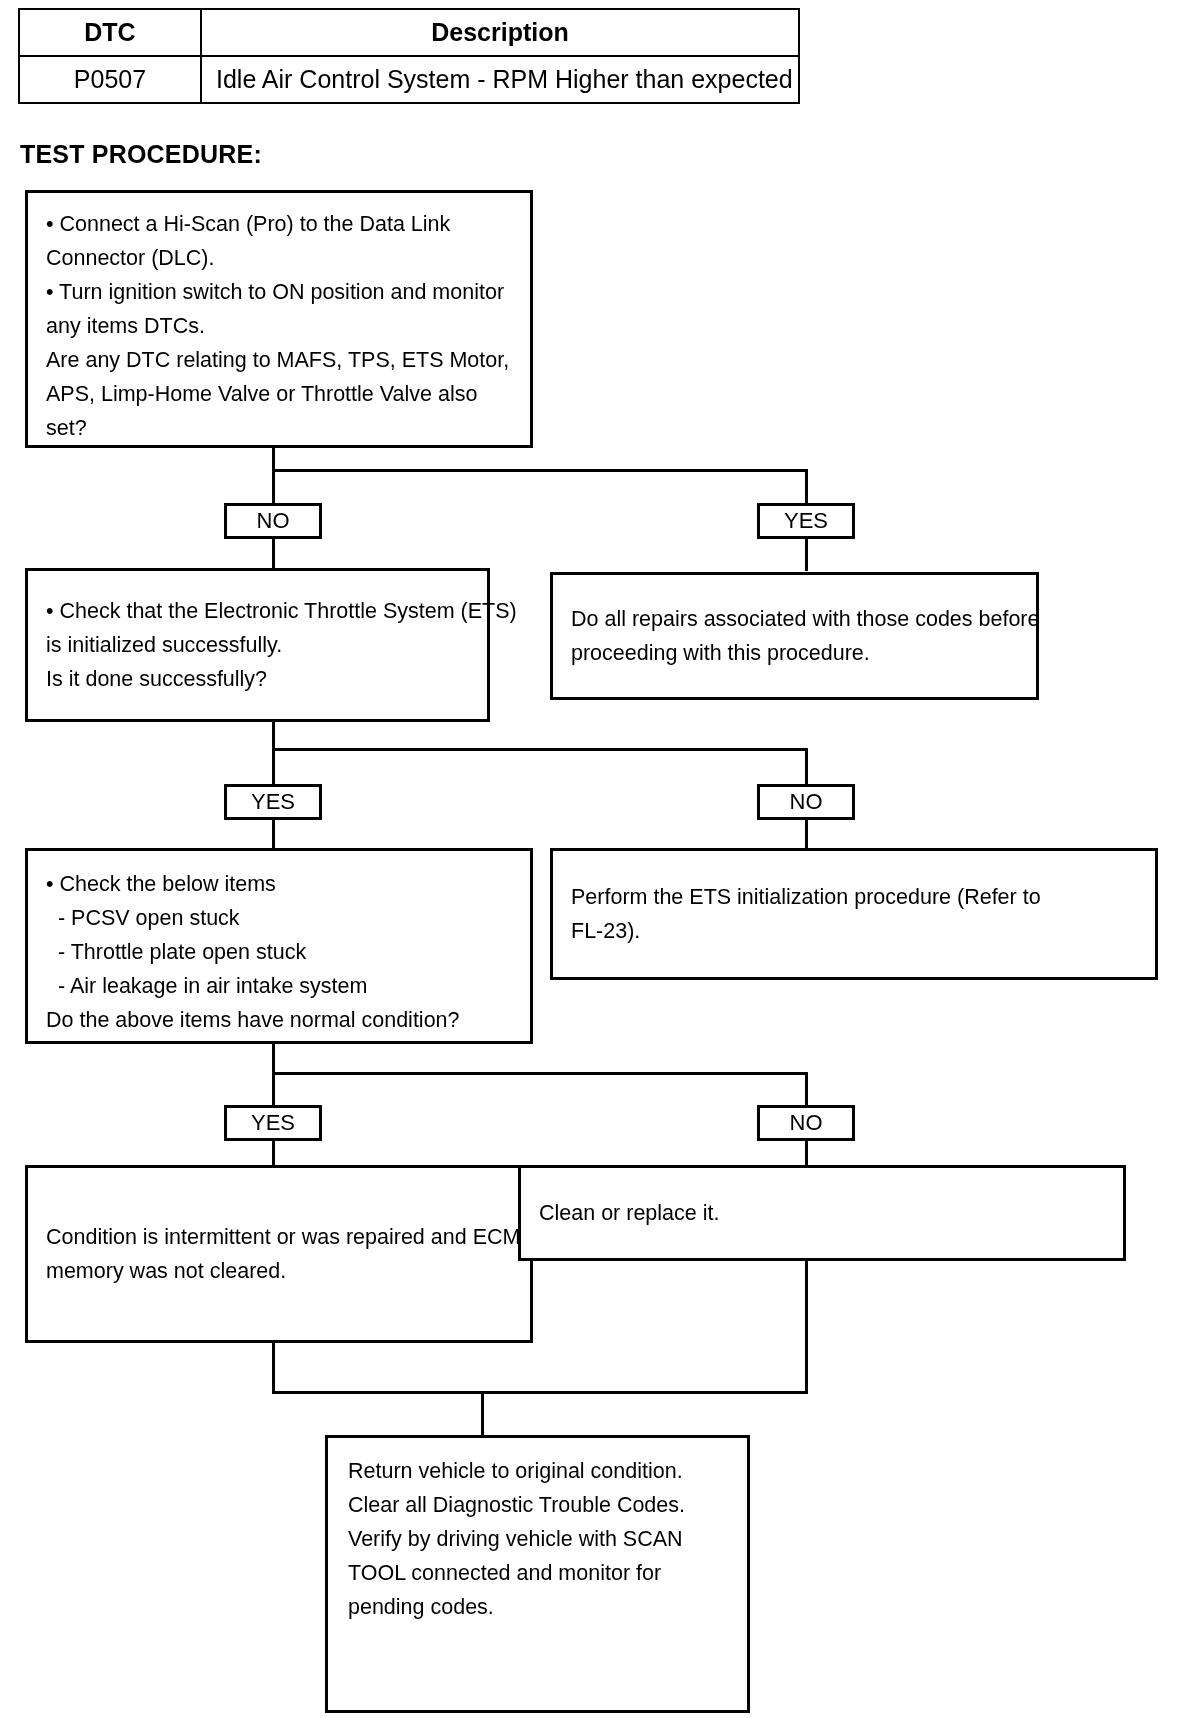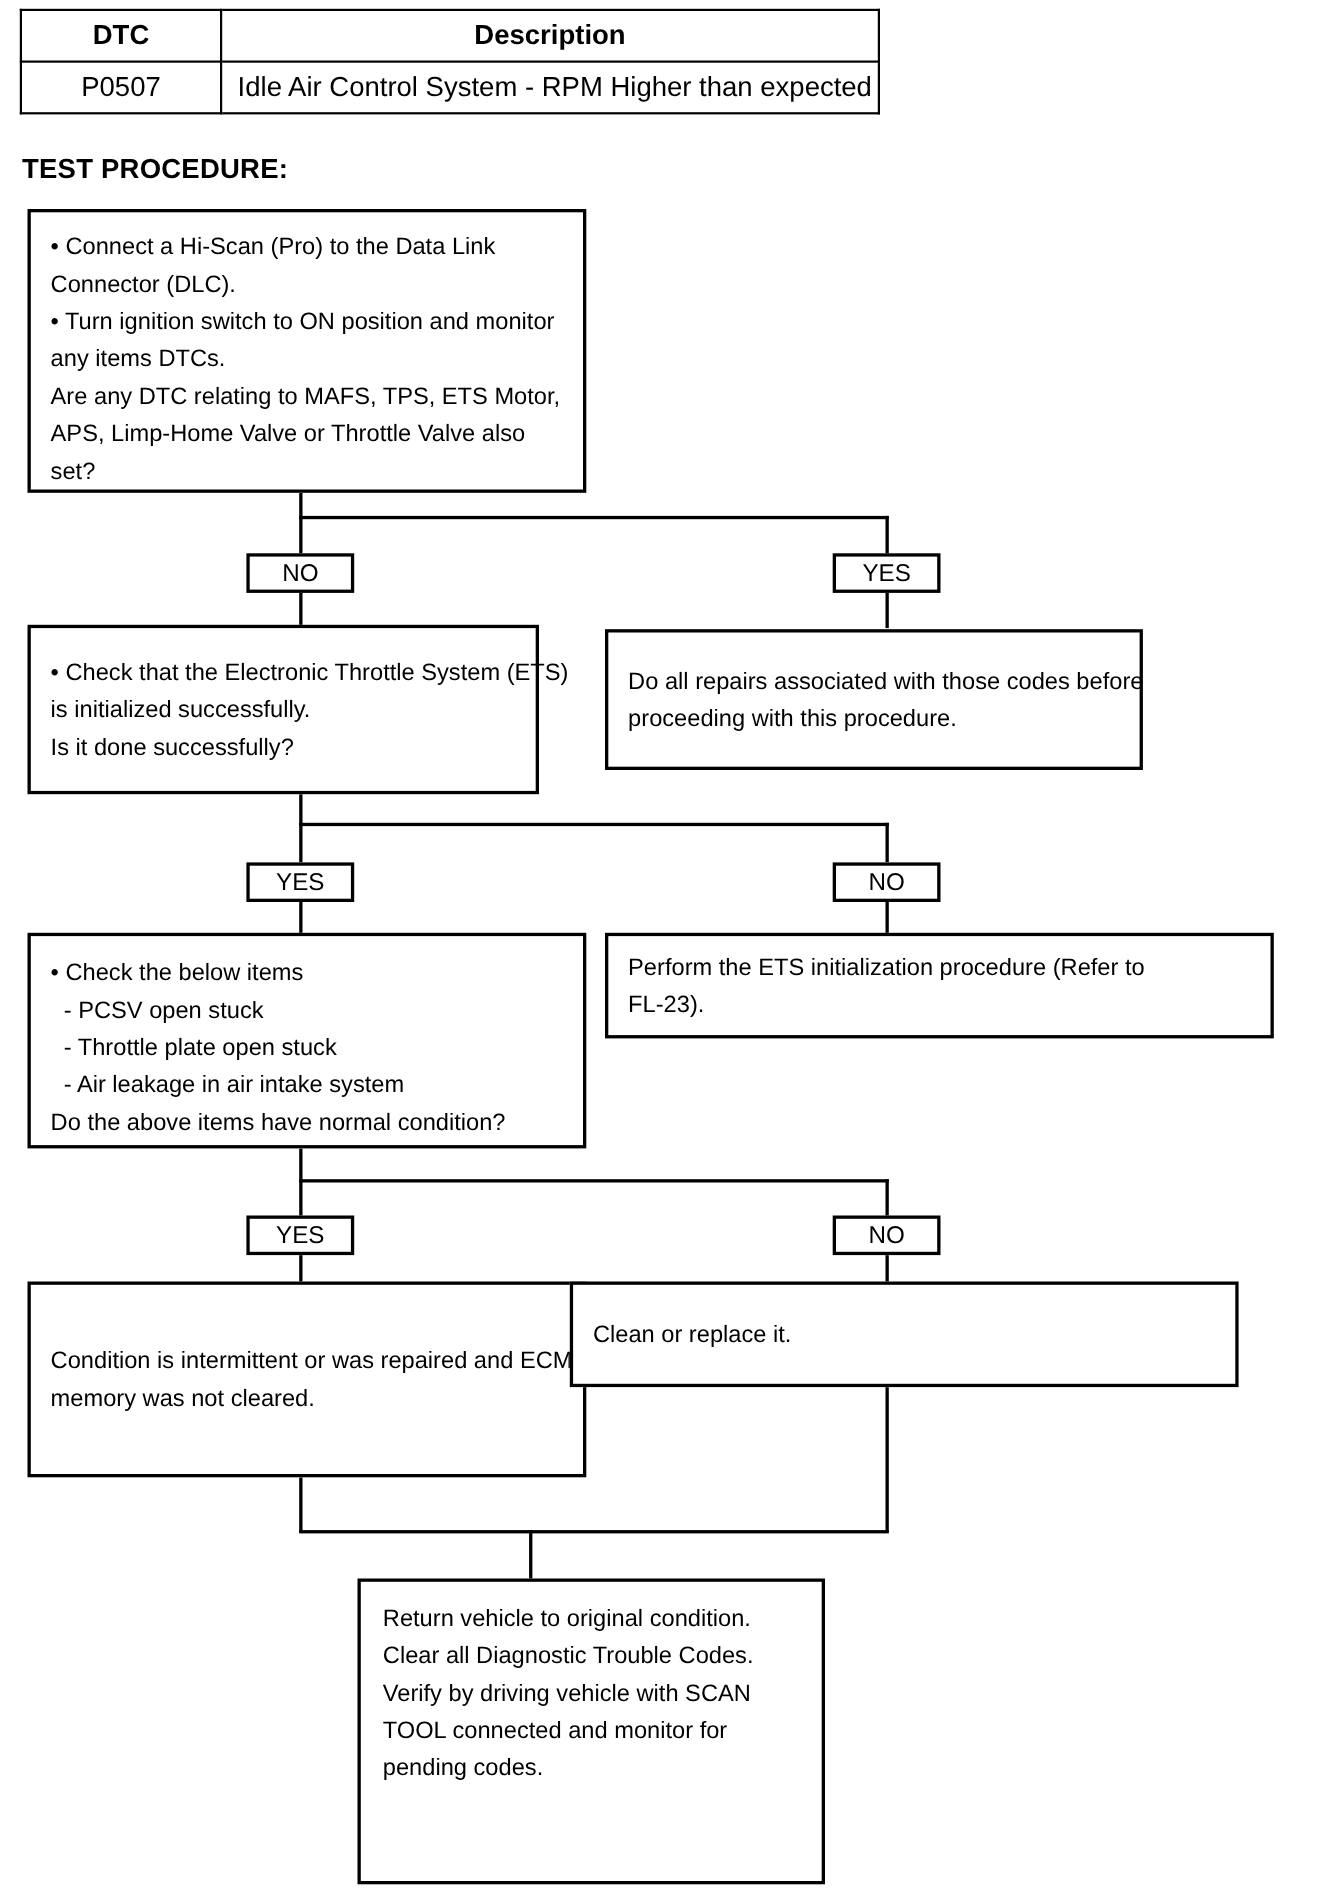--- a/index.html
+++ b/index.html
@@ -168,21 +168,21 @@
   <div class="vline" style="left:805px; top:820px; height:30px;"></div>
 
   <div class="fbox" style="left:25px; top:848px; width:508px; height:196px; padding-top:16px;">
     <div class="ln">• Check the below items</div>
     <div class="ln">  - PCSV open stuck</div>
     <div class="ln">  - Throttle plate open stuck</div>
     <div class="ln">  - Air leakage in air intake system</div>
     <div class="ln">Do the above items have normal condition?</div>
   </div>
 
-  <div class="fbox vcenter" style="left:550px; top:848px; width:608px; height:96px;">
+  <div class="fbox vcenter" style="left:550px; top:848px; width:608px; height:132px;">
     <div class="ln">Perform the ETS initialization procedure (Refer to</div>
     <div class="ln">FL-23).</div>
   </div>
 
   <div class="vline" style="left:272px; top:1044px; height:30px;"></div>
   <div class="hline" style="left:272px; top:1072px; width:536px;"></div>
   <div class="vline" style="left:272px; top:1072px; height:34px;"></div>
   <div class="vline" style="left:805px; top:1072px; height:34px;"></div>
 
   <div class="pill" style="left:224px; top:1105px;">YES</div>

